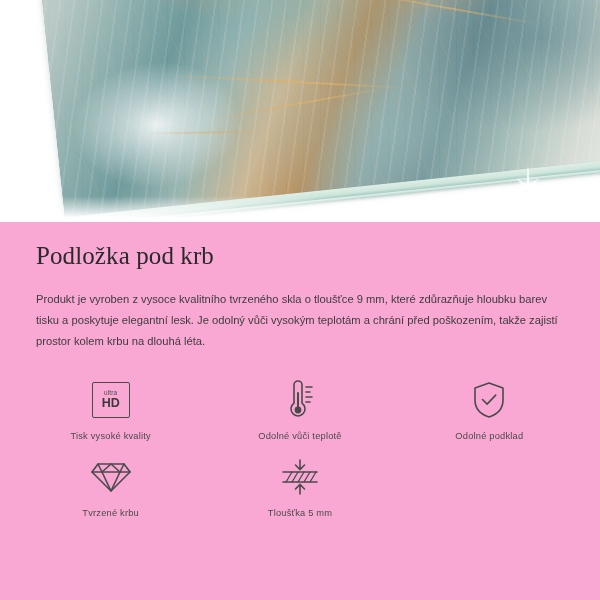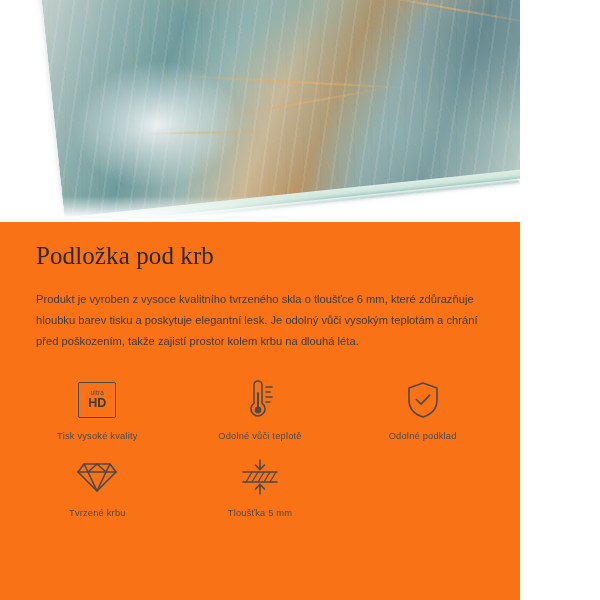--- a/index.html
+++ b/index.html
@@ -8,23 +8,23 @@
   }
   body {
     width: 600px;
     height: 600px;
     background: #ffffff;
     font-family: "Liberation Sans", sans-serif;
     overflow: hidden;
   }
   .page {
     position: relative;
-    width: 520px;
+    width: 600px;
     height: 600px;
-    background: #f97316;
+    background: #f9a8d4;
     overflow: hidden;
   }
 
   
   .hero {
     position: relative;
     width: 600px;
     height: 222px;
     overflow: hidden;
     background: #ffffff;
@@ -247,21 +247,21 @@
         <span class="sp-core"></span>
       </div>
     </div>
     <div class="hero-fade"></div>
   </div>
 
   <div class="content">
     <h1 class="title">
       <span>Podložka pod krb</span>
     </h1>
-    <p class="desc">Produkt je vyroben z vysoce kvalitního tvrzeného skla o tloušťce 6 mm, které zdůrazňuje hloubku barev tisku a poskytuje elegantní lesk. Je odolný vůči vysokým teplotám a chrání před poškozením, takže zajistí prostor kolem krbu na dlouhá léta.</p>
+    <p class="desc">Produkt je vyroben z vysoce kvalitního tvrzeného skla o tloušťce 9 mm, které zdůrazňuje hloubku barev tisku a poskytuje elegantní lesk. Je odolný vůči vysokým teplotám a chrání před poškozením, takže zajistí prostor kolem krbu na dlouhá léta.</p>
   </div>
 
   <div class="features">
 
     <div class="feature">
       <div class="feature-icon">
         <div class="ultrahd">
           <div class="u-top">ultra</div>
           <div class="u-bot">HD</div>
         </div>

